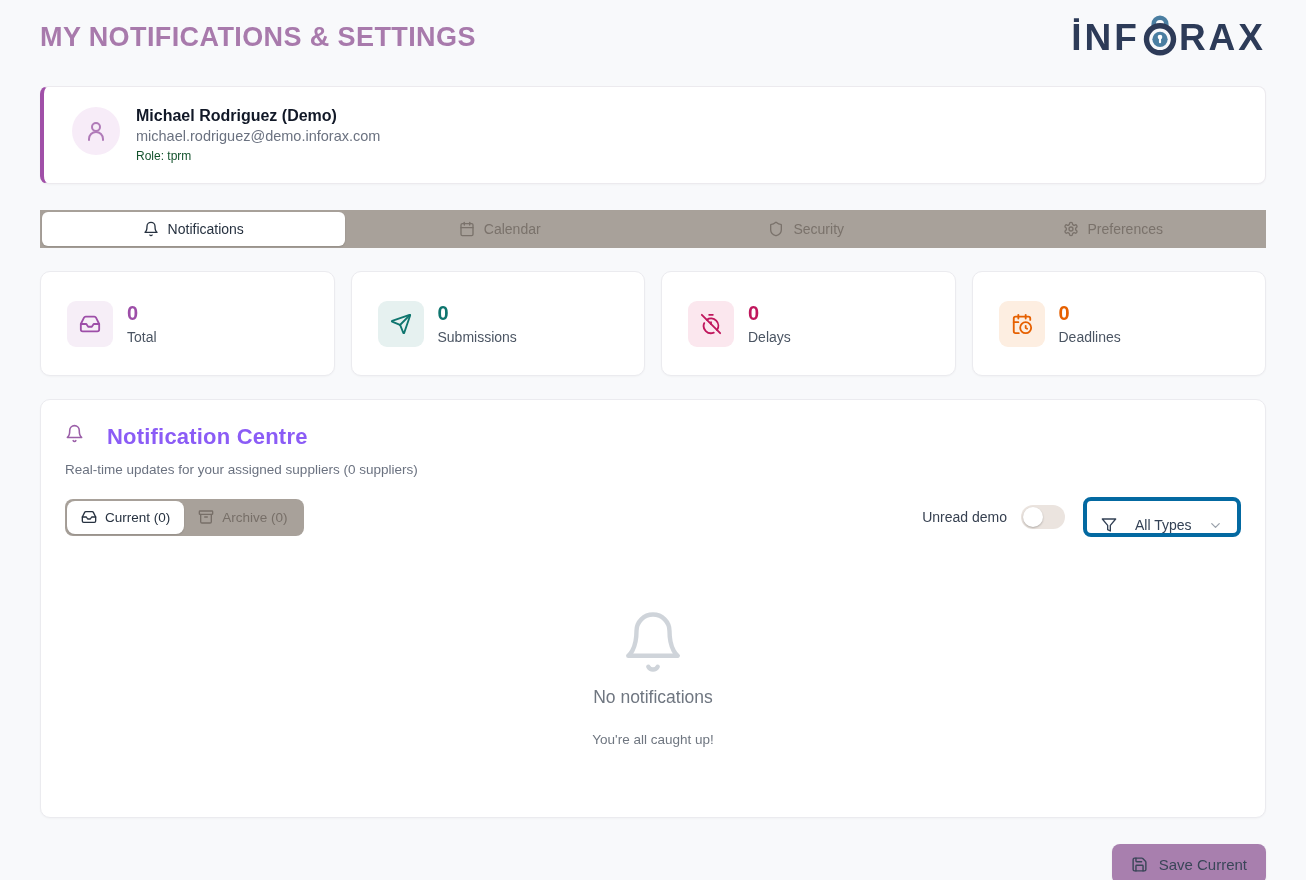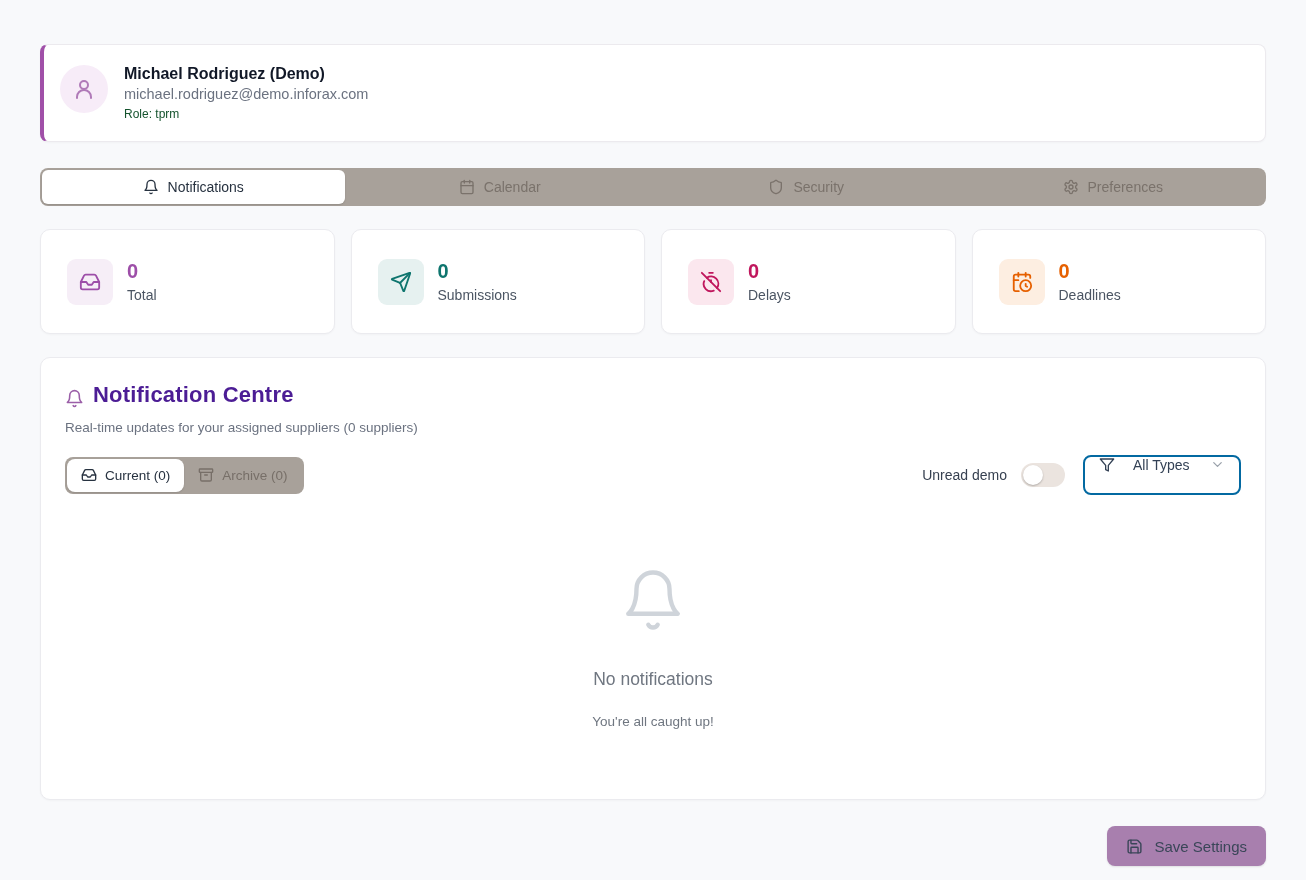--- a/index.html
+++ b/index.html
@@ -12,94 +12,108 @@
 
   
   .topbar { display:flex; justify-content:space-between; align-items:flex-start; }
   .page-title { font-size:27px; font-weight:700; color:#a87aac; letter-spacing:.4px; padding-top:6px; }
   .logo { display:flex; align-items:center; color:#2d3b58; font-weight:800; font-size:37px; letter-spacing:3px; line-height:1; }
   .logo .lock { width:36px; height:50px; margin:-8px 1px 0 2px; }
 
   
   .user-card {
     margin-top:28px; background:#fff; border:1px solid #eceaee; border-left:4px solid #a050a8;
-    border-radius:8px; padding:20px 16px; display:flex; gap:16px; align-items:flex-start;
+    border-radius:8px; padding:20px 28px; display:flex; gap:16px; align-items:flex-start;
     box-shadow:0 1px 2px rgba(0,0,0,.03); min-height:95px;
   }
   .avatar { width:48px; height:48px; border-radius:50%; background:#f7ecf8; color:#b07ab8;
             display:flex; align-items:center; justify-content:center; flex:none; }
   .avatar svg { width:24px; height:24px; }
   .user-name { font-size:16px; font-weight:700; color:#111827; }
   .user-email { font-size:14.5px; color:#6b7280; margin-top:3px; }
   .user-role { font-size:12px; color:#14532d; margin-top:5px; }
 
   
-  .tabbar { margin-top:26px; background:#a8a19a; border-radius:8px; height:38px;
+  .tabbar { margin-top:26px; background:#a8a19a; border-radius:0; height:38px;
             display:grid; grid-template-columns:repeat(4,1fr); }
   .tab { appearance:none; border:none; background:transparent; margin:2px; border-radius:6px;
          display:flex; align-items:center; justify-content:center; gap:9px;
          font-family:inherit; font-size:14px; color:#7a726b; cursor:pointer; }
   .tab svg { width:16px; height:16px; }
   .tab.active { background:#fff; color:#273240; box-shadow:0 1px 2px rgba(0,0,0,.12); }
 
   
   .stats { margin-top:23px; display:grid; grid-template-columns:repeat(4,1fr); gap:16px; }
   .stat-card { background:#fff; border:1px solid #ebebef; border-radius:10px; height:105px;
                display:flex; align-items:center; gap:14px; padding:0 26px;
                box-shadow:0 1px 2px rgba(0,0,0,.03); }
   .stat-icon { width:46px; height:46px; border-radius:9px; display:flex; align-items:center; justify-content:center; flex:none; }
   .stat-icon svg { width:22px; height:22px; }
   .stat-value { font-size:20px; font-weight:700; line-height:1.1; }
   .stat-label { font-size:14px; color:#4b5563; margin-top:5px; }
 
   
   .panel { margin-top:23px; background:#fff; border:1px solid #ebebef; border-radius:10px;
            padding:24px 24px 70px 24px; box-shadow:0 1px 2px rgba(0,0,0,.03); min-height:402px; }
-  .panel-head { display:flex; align-items:flex-end; gap:9px; color:#4c1d95; }
+  .panel-head { display:flex; align-items:flex-start; gap:23px; color:#8b5cf6; }
   .panel-head svg { width:19px; height:19px; color:#9b5fa8; }
   .panel-title { font-size:22px; font-weight:600; letter-spacing:.2px; }
   .panel-sub { font-size:13.5px; color:#6b7280; margin-top:12px; }
 
   .controls { margin-top:20px; display:flex; justify-content:space-between; align-items:center; }
   .pill-group { background:#a8a19a; border-radius:8px; padding:2px; display:flex; height:37px; }
   .pill { appearance:none; border:none; background:transparent; border-radius:8px; padding:0 14px;
           display:flex; align-items:center; gap:8px; font-family:inherit; font-size:13.5px;
           color:#776f68; cursor:pointer; }
   .pill svg { width:16px; height:16px; }
   .pill.active { background:#fff; color:#273240; box-shadow:0 1px 2px rgba(0,0,0,.12); }
 
   .right-controls { display:flex; align-items:center; gap:14px; }
   .toggle-label { font-size:14px; color:#374151; }
   .toggle { width:44px; height:24px; border-radius:12px; background:#ebe4df; position:relative; cursor:pointer; flex:none; }
   .toggle .knob { position:absolute; top:2px; left:2px; width:20px; height:20px; border-radius:50%;
                   background:#fff; box-shadow:0 1px 2px rgba(0,0,0,.25); }
-  .select { appearance:none; border:2px solid #0369a1; background:#fff; border-radius:8px;
-            height:40px; padding:0 14px; display:flex; align-items:flex-start; gap:12px; min-width:158px;
+  .select { appearance:none; border:4px solid #0369a1; background:#fff; border-radius:8px;
+            height:40px; padding:0 14px; display:flex; align-items:flex-end; gap:12px; min-width:158px;
             font-family:inherit; font-size:14px; color:#334155; cursor:pointer; margin-left:4px; }
   .select svg.funnel { width:16px; height:16px; color:#334155; }
   .select .sel-text { flex:1; text-align:left; padding-left:6px; }
   .select svg.chev { width:15px; height:15px; color:#9aa1aa; }
 
   .empty { margin-top:72px; display:flex; flex-direction:column; align-items:center; text-align:center; }
   .empty svg { width:66px; height:66px; color:#cfd4da; }
-  .empty-title { font-size:17.5px; color:#6f7680; margin-top:36px; }
+  .empty-title { font-size:17.5px; color:#6f7680; margin-top:12px; }
   .empty-sub { font-size:13.5px; color:#6f7680; margin-top:24px; }
 
   
   .actions { margin-top:26px; display:flex; justify-content:flex-end; }
   .save-btn { appearance:none; border:none; background:#a87fae; border-radius:8px; height:40px;
               padding:0 19px; display:flex; align-items:center; gap:11px; font-family:inherit;
               font-size:15px; color:#3a4658; cursor:pointer; box-shadow:0 1px 2px rgba(0,0,0,.1); }
   .save-btn svg { width:17px; height:17px; }
 </style>
 </head>
 <body>
 
 <div class="page">
 
+  <header class="topbar">
+    <h1 class="page-title">MY NOTIFICATIONS &amp; SETTINGS</h1>
+    <div class="logo">
+      <span>İNF</span>
+      <svg class="lock" viewBox="0 0 40 52">
+        <path d="M13 21 v-5 a7 7 0 0 1 14 0 v5" fill="none" stroke="#4a7ea1" stroke-width="5"></path>
+        <circle cx="20" cy="33" r="15" fill="none" stroke="#2d3b58" stroke-width="6"></circle>
+        <circle cx="20" cy="33" r="8.5" fill="#4a7ea1"></circle>
+        <circle cx="20" cy="30.5" r="2.6" fill="#ffffff"></circle>
+        <rect x="18.8" y="31.5" width="2.4" height="6" rx="1.2" fill="#ffffff"></rect>
+      </svg>
+      <span>RAX</span>
+    </div>
+  </header>
 
   <section class="user-card">
     <div class="avatar">
       <svg viewBox="0 0 24 24" fill="none" stroke="currentColor" stroke-width="2" stroke-linecap="round" stroke-linejoin="round">
         <circle cx="12" cy="8" r="4"></circle>
           <path d="M5 21v-1a7 7 0 0 1 14 0v1"></path>
       </svg>
     </div>
     <div class="user-info">
       <div class="user-name">Michael Rodriguez (Demo)</div>
@@ -254,17 +268,17 @@
     </div>
   </section>
 
   <div class="actions">
     <button class="save-btn">
       <svg viewBox="0 0 24 24" fill="none" stroke="currentColor" stroke-width="2" stroke-linecap="round" stroke-linejoin="round">
         <path d="M15.2 3a2 2 0 0 1 1.4.6l3.8 3.8a2 2 0 0 1 .6 1.4V19a2 2 0 0 1-2 2H5a2 2 0 0 1-2-2V5a2 2 0 0 1 2-2z"></path>
           <path d="M17 21v-7a1 1 0 0 0-1-1H8a1 1 0 0 0-1 1v7"></path>
           <path d="M7 3v4a1 1 0 0 0 1 1h7"></path>
       </svg>
-      <span>Save Settings</span>
+      <span>Save Current</span>
     </button>
   </div>
 
 </div>
 
 </body></html>

